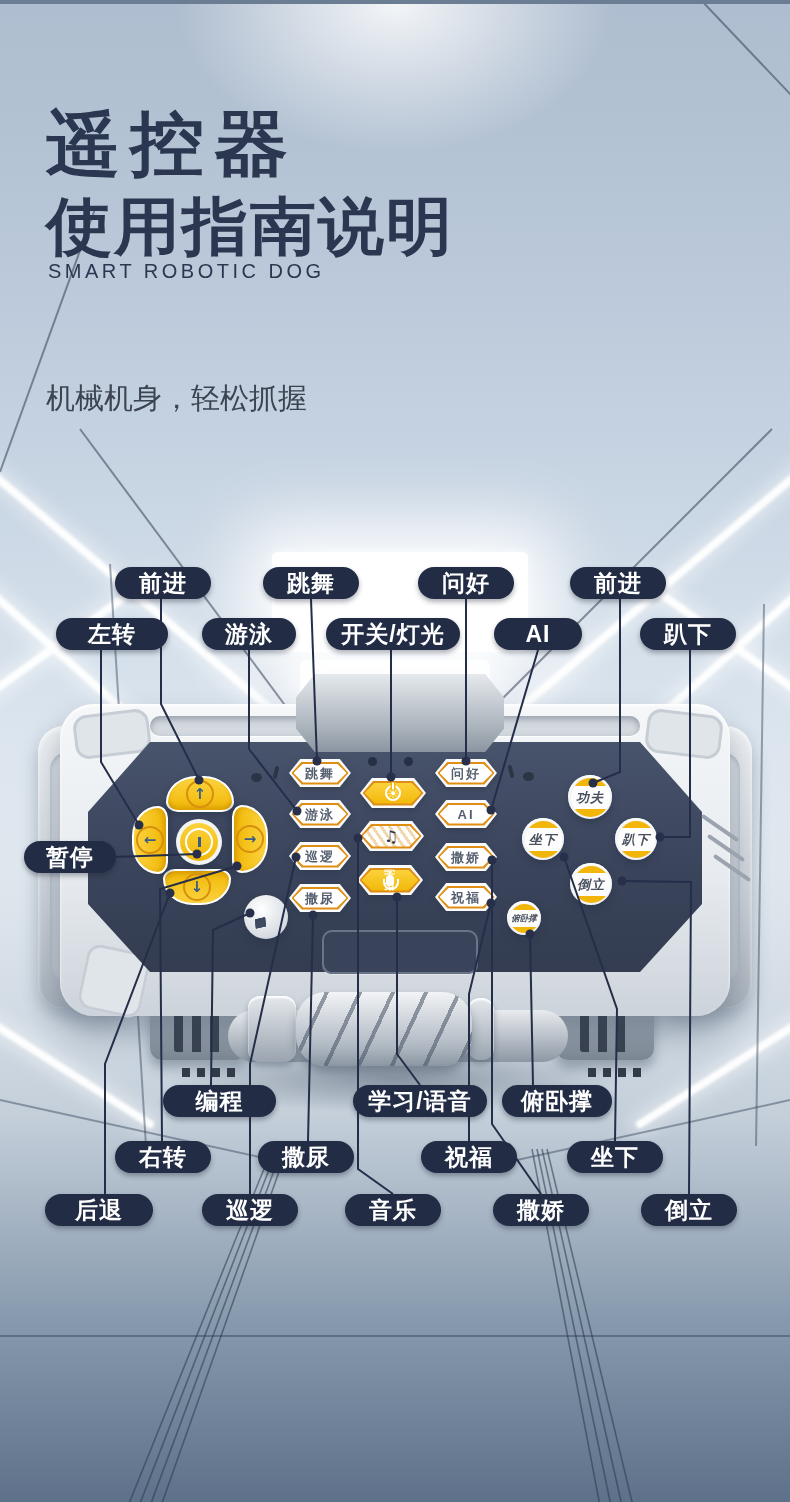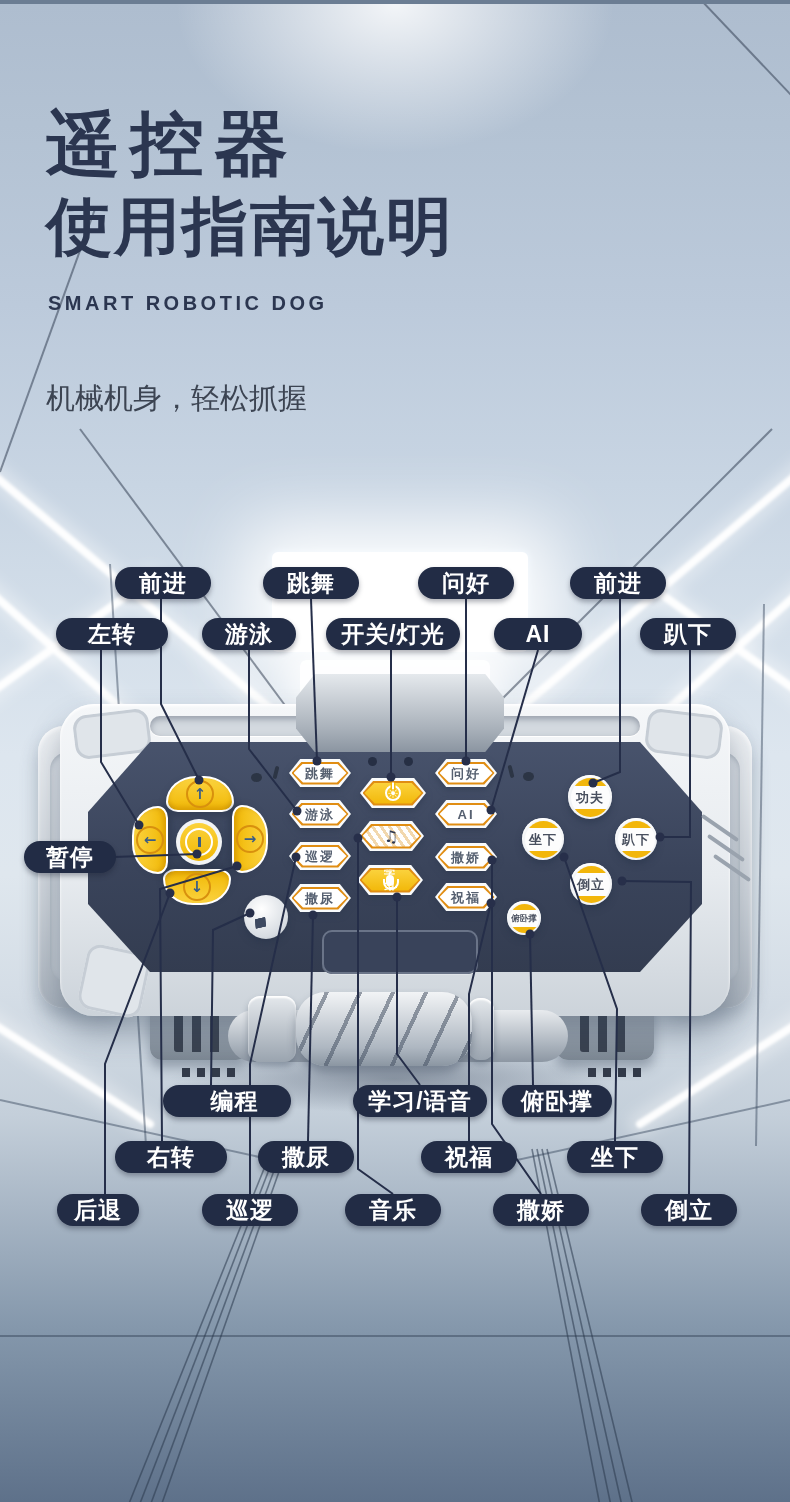--- a/index.html
+++ b/index.html
@@ -18,21 +18,21 @@
     box-shadow:0 0 30px 12px rgba(255,255,255,.7);}
   .lp-sub2{left:318px;top:708px;width:154px;height:34px;background:rgba(252,254,255,.85);
     box-shadow:0 0 18px 8px rgba(255,255,255,.55);}
   .bg-lines{position:absolute;inset:0;z-index:3;pointer-events:none;}
   
   .hdr{position:absolute;inset:0;z-index:10;pointer-events:none;color:#2b3650;}
   .t1{position:absolute;left:46px;top:94px;font-size:74px;font-weight:900;letter-spacing:10px;
       transform:scaleY(.95);transform-origin:left top;}
   .t2{position:absolute;left:46px;top:180px;font-size:66px;font-weight:900;letter-spacing:2px;
       transform:scaleY(.95);transform-origin:left top;}
-  .ten{position:absolute;left:48px;top:288px;font-size:20px;font-weight:700;letter-spacing:3.5px;}
+  .ten{position:absolute;left:48px;top:256px;font-size:20px;font-weight:400;letter-spacing:3.5px;}
   .d1{position:absolute;left:46px;top:336px;font-size:29px;font-weight:500;color:#3c4452;}
   .d2{position:absolute;left:46px;top:375px;font-size:29px;font-weight:500;color:#3c4452;}
   
   .remote{position:absolute;inset:0;z-index:20;}
   .remote *{position:absolute;}
   .r-shadow{left:160px;top:1040px;width:470px;height:70px;border-radius:50%;
     background:radial-gradient(ellipse at center,rgba(50,62,82,.42),rgba(50,62,82,0) 68%);}
   .grip{width:96px;height:282px;top:722px;border-radius:26px;
     background:linear-gradient(180deg,#eff2f5,#ccd2d9 60%,#aab3bd);
     box-shadow:inset 0 3px 4px rgba(255,255,255,.8),0 10px 18px rgba(60,75,95,.3);}
@@ -117,21 +117,21 @@
   .ic-power::after{content:"";position:absolute;left:50%;top:-5px;width:2px;height:7px;margin-left:-1px;
     background:#fff;box-shadow:0 0 0 1.5px #f3b90a;}
   .ic-mic{width:8px;height:11px;background:#fff;border-radius:4px;position:relative;display:inline-block;}
   .ic-mic::before{content:"";position:absolute;left:-3.5px;top:4px;width:12px;height:9px;
     border:2px solid #fff;border-top:none;border-radius:0 0 8px 8px;background:transparent;}
   .ic-mic::after{content:"";position:absolute;left:50%;bottom:-6px;width:2px;height:5px;margin-left:-1px;background:#fff;}
   .round{position:absolute;border-radius:50%;background:#f2f4f6;
     box-shadow:0 4px 6px rgba(40,52,74,.5),inset 0 2px 2px #fff;}
   .rf{position:absolute;inset:2.5px;border-radius:50%;
     background:linear-gradient(180deg,#f2b60b 0 20%,#fdfdfd 20% 80%,#f2b60b 80%);
-    display:flex;align-items:center;justify-content:center;}
+    display:flex;align-items:center;justify-content:center;font-style:italic;}
   .rlab{font-weight:700;font-size:13px;color:#49505f;letter-spacing:1px;line-height:1;}
   .rsm{font-size:8.5px;letter-spacing:0;}
   .dkey{position:absolute;display:flex;align-items:center;justify-content:center;}
   .dshell{position:absolute;left:50%;top:50%;width:68px;height:36px;margin:-18px 0 0 -34px;
     border-radius:30px 30px 12px 12px/26px 26px 10px 10px;
     background:linear-gradient(180deg,#fbd33f,#f1b806);border:2.5px solid #fff;box-sizing:border-box;
     box-shadow:0 4px 6px rgba(40,52,74,.5),inset 0 -3px 5px rgba(186,120,0,.4);}
   .dring{position:relative;width:24px;height:24px;border:2px solid #d8900e;border-radius:50%;
     display:flex;align-items:center;justify-content:center;z-index:2;}
   .dglyph{font-family:"DejaVu Sans",sans-serif;font-weight:800;font-size:15px;color:#3a5d85;line-height:1;}
@@ -499,42 +499,42 @@
       </div>
       <div class="pill" style="left: 494px; top: 614px; width: 88px;">
         <span>AI</span>
       </div>
       <div class="pill" style="left: 640px; top: 614px; width: 96px;">
         <span>趴下</span>
       </div>
       <div class="pill" style="left: 24px; top: 837px; width: 92px;">
         <span>暂停</span>
       </div>
-      <div class="pill" style="left: 163px; top: 1081px; width: 113px; padding-left: 15px;">
+      <div class="pill" style="left: 163px; top: 1081px; width: 113px;">
         <span>编程</span>
       </div>
       <div class="pill" style="left: 353px; top: 1081px; width: 134px;">
         <span>学习/语音</span>
       </div>
       <div class="pill" style="left: 502px; top: 1081px; width: 110px;">
         <span>俯卧撑</span>
       </div>
-      <div class="pill" style="left: 115px; top: 1137px; width: 112px;">
+      <div class="pill" style="left: 115px; top: 1137px; width: 96px;">
         <span>右转</span>
       </div>
       <div class="pill" style="left: 258px; top: 1137px; width: 96px;">
         <span>撒尿</span>
       </div>
       <div class="pill" style="left: 421px; top: 1137px; width: 96px;">
         <span>祝福</span>
       </div>
       <div class="pill" style="left: 567px; top: 1137px; width: 96px;">
         <span>坐下</span>
       </div>
-      <div class="pill" style="left: 57px; top: 1190px; width: 82px;">
+      <div class="pill" style="left: 45px; top: 1190px; width: 108px;">
         <span>后退</span>
       </div>
       <div class="pill" style="left: 202px; top: 1190px; width: 96px;">
         <span>巡逻</span>
       </div>
       <div class="pill" style="left: 345px; top: 1190px; width: 96px;">
         <span>音乐</span>
       </div>
       <div class="pill" style="left: 493px; top: 1190px; width: 96px;">
         <span>撒娇</span>

